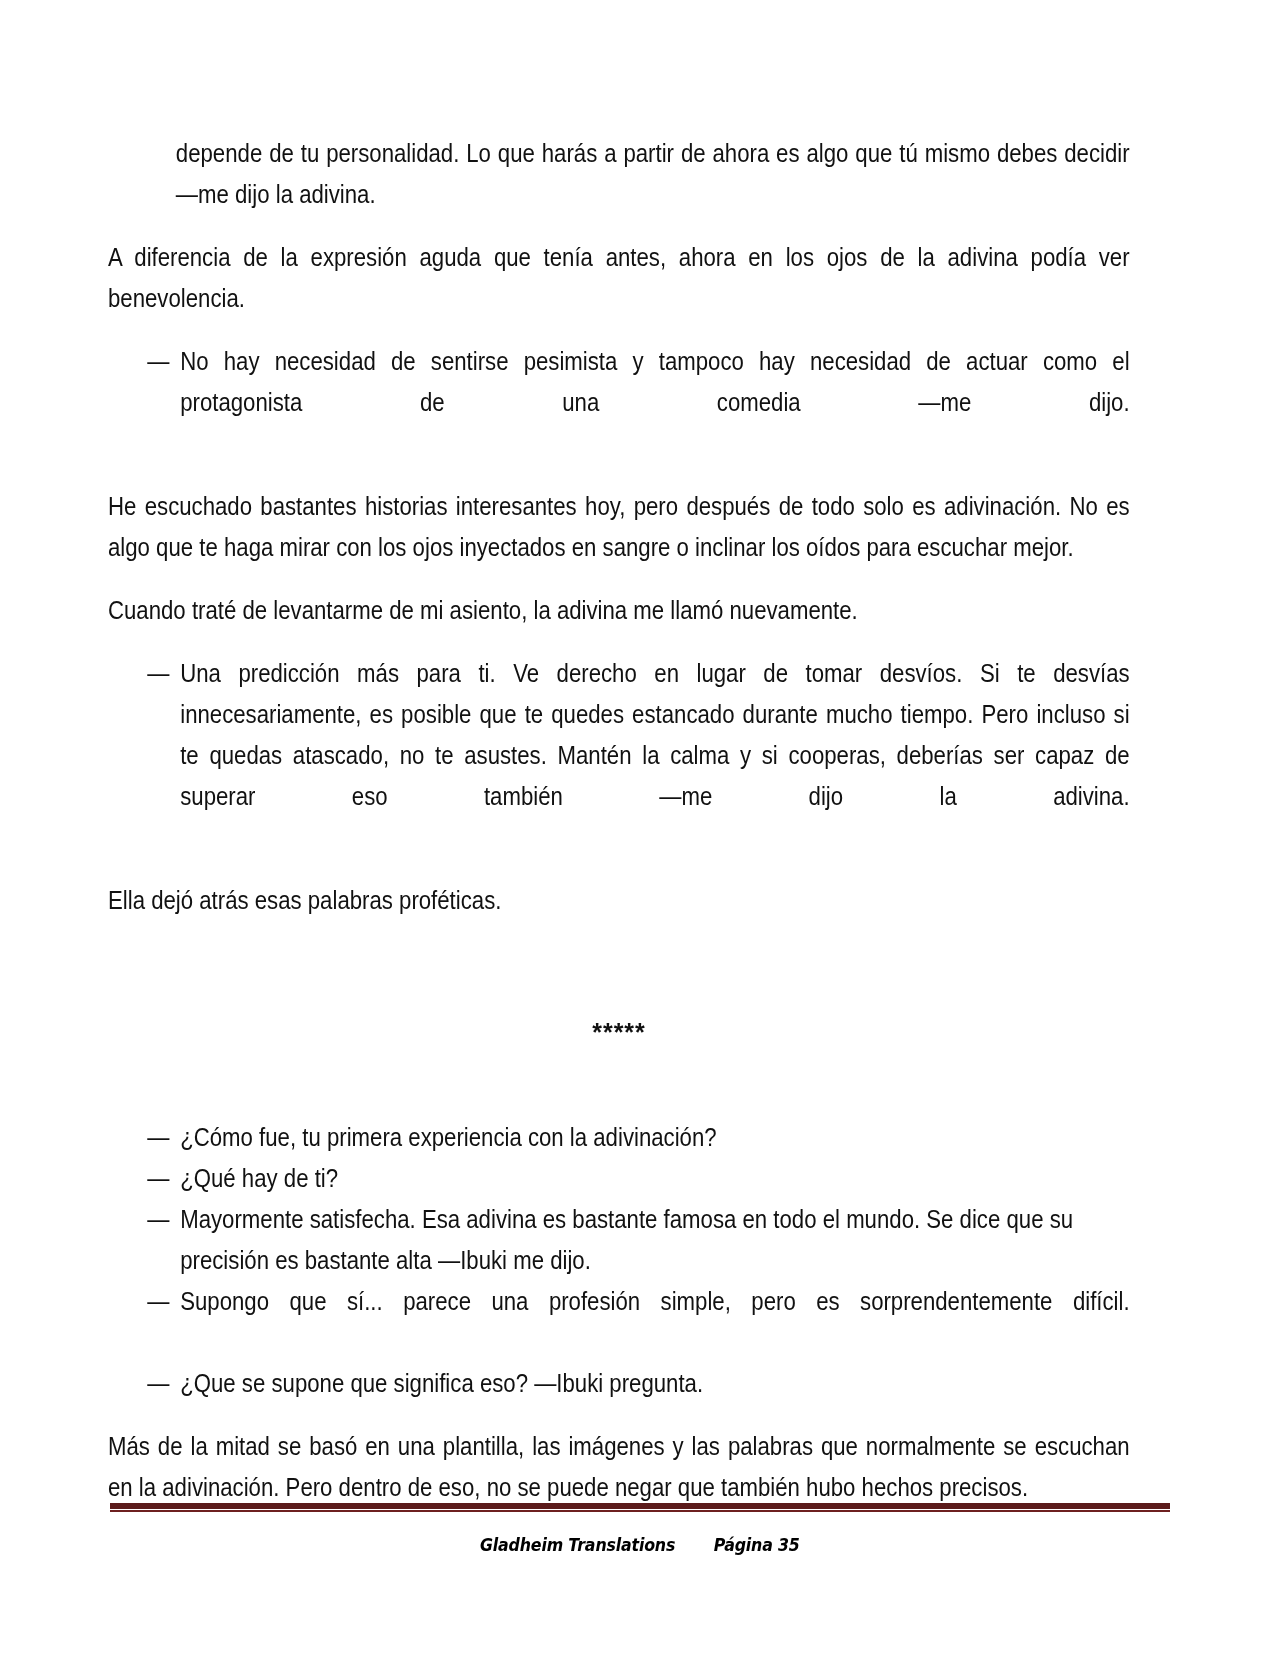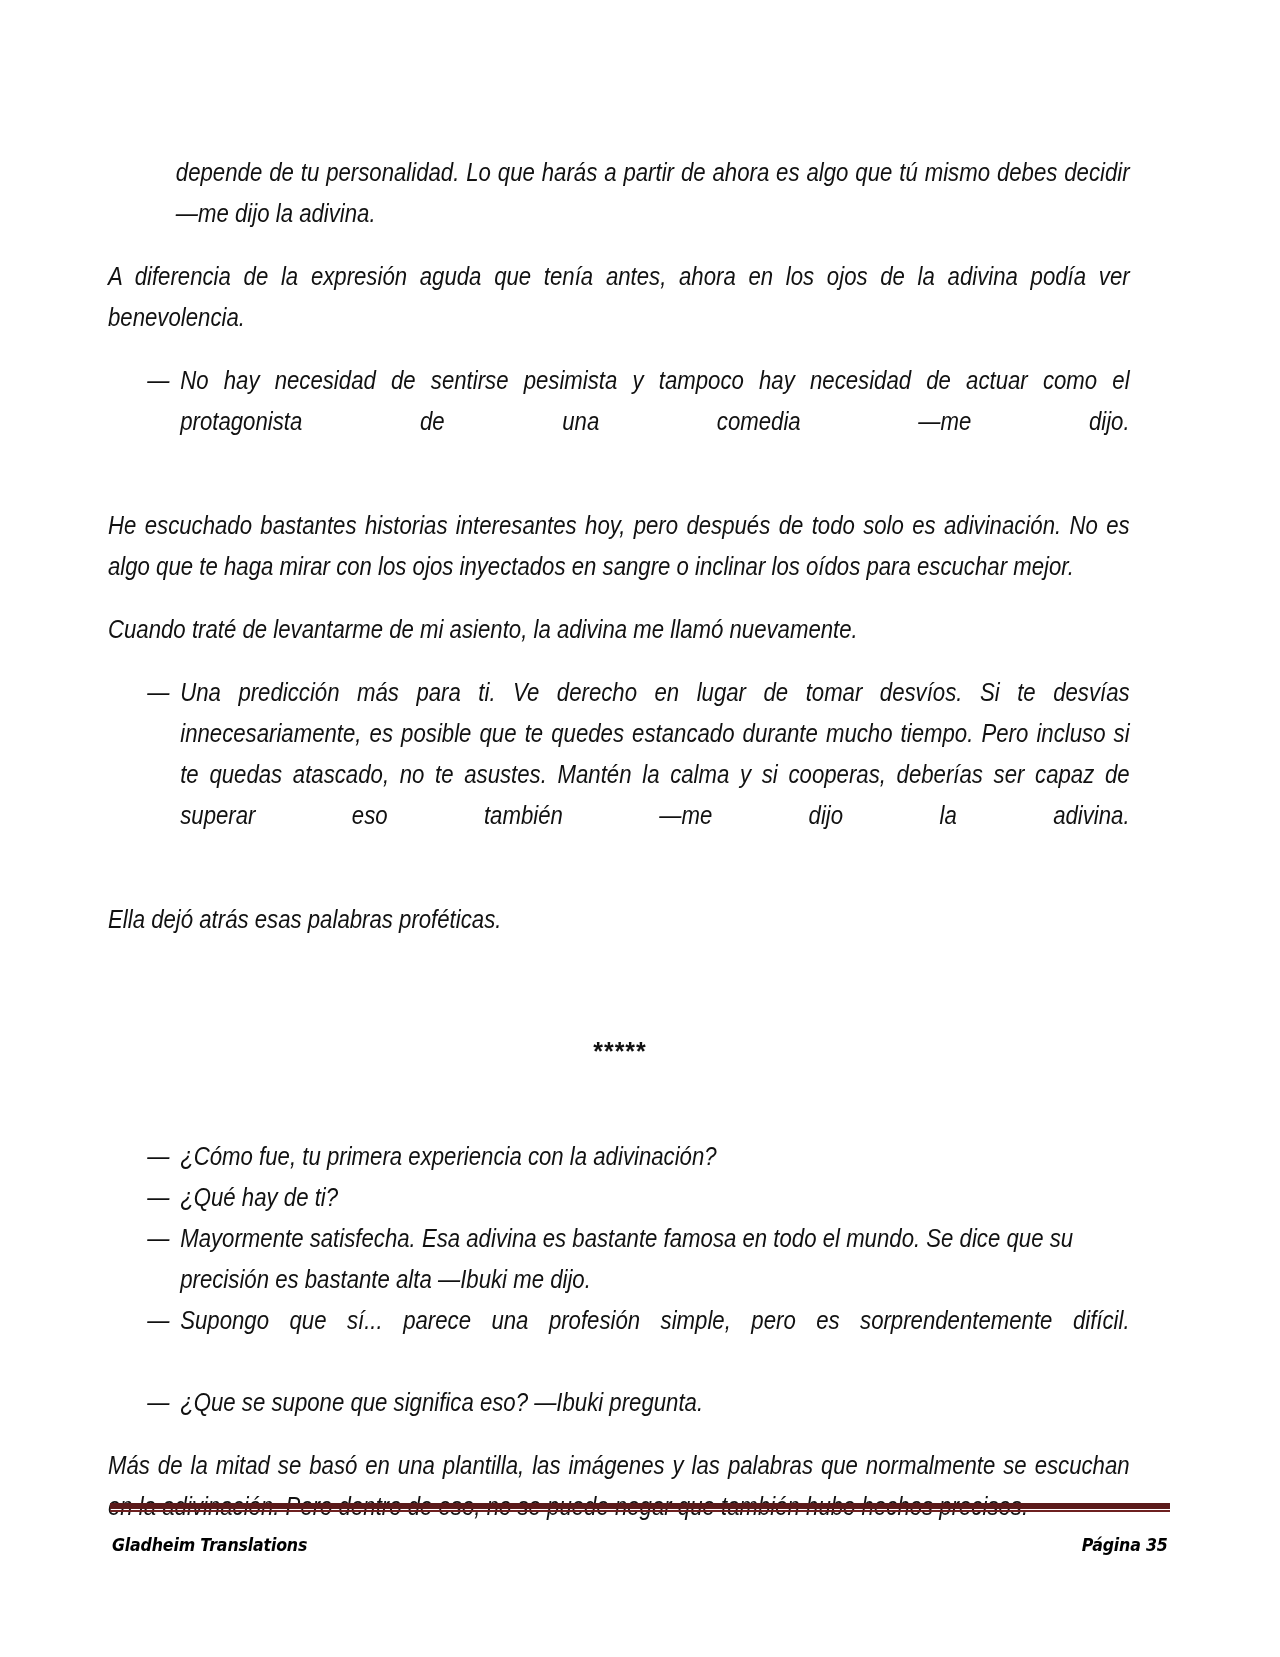--- a/index.html
+++ b/index.html
@@ -39,24 +39,23 @@
     letter-spacing: -0.3px;
     transform: scaleX(0.88);
     transform-origin: left center;
     white-space: nowrap;
     color: #000;
   }
 
   
   .content {
     position: absolute;
-    top: 152px;
+    top: 133px;
     left: 108px;
     width: 1022px;
-    font-style: italic;
   }
 
   p.para {
     margin: 0 0 22px 0;
     font-size: 25.5px;
     line-height: 41px;
     text-align: justify;
     text-justify: inter-word;
     transform: scaleX(0.87);
     transform-origin: left top;
@@ -149,21 +148,21 @@
     width: 100%;
   }
 
   .footer {
     position: absolute;
     left: 112px;
     right: 112px;
     top: 1527px;
     height: 34px;
     display: flex;
-    justify-content: space-between;
+    justify-content: center;
     align-items: center;
   }
   .footer-left, .footer-right {
     font-family: "DejaVu Sans", sans-serif;
     font-weight: bold;
     font-style: italic;
     font-size: 18px;
     letter-spacing: -0.2px;
     white-space: nowrap;
     color: #000;

